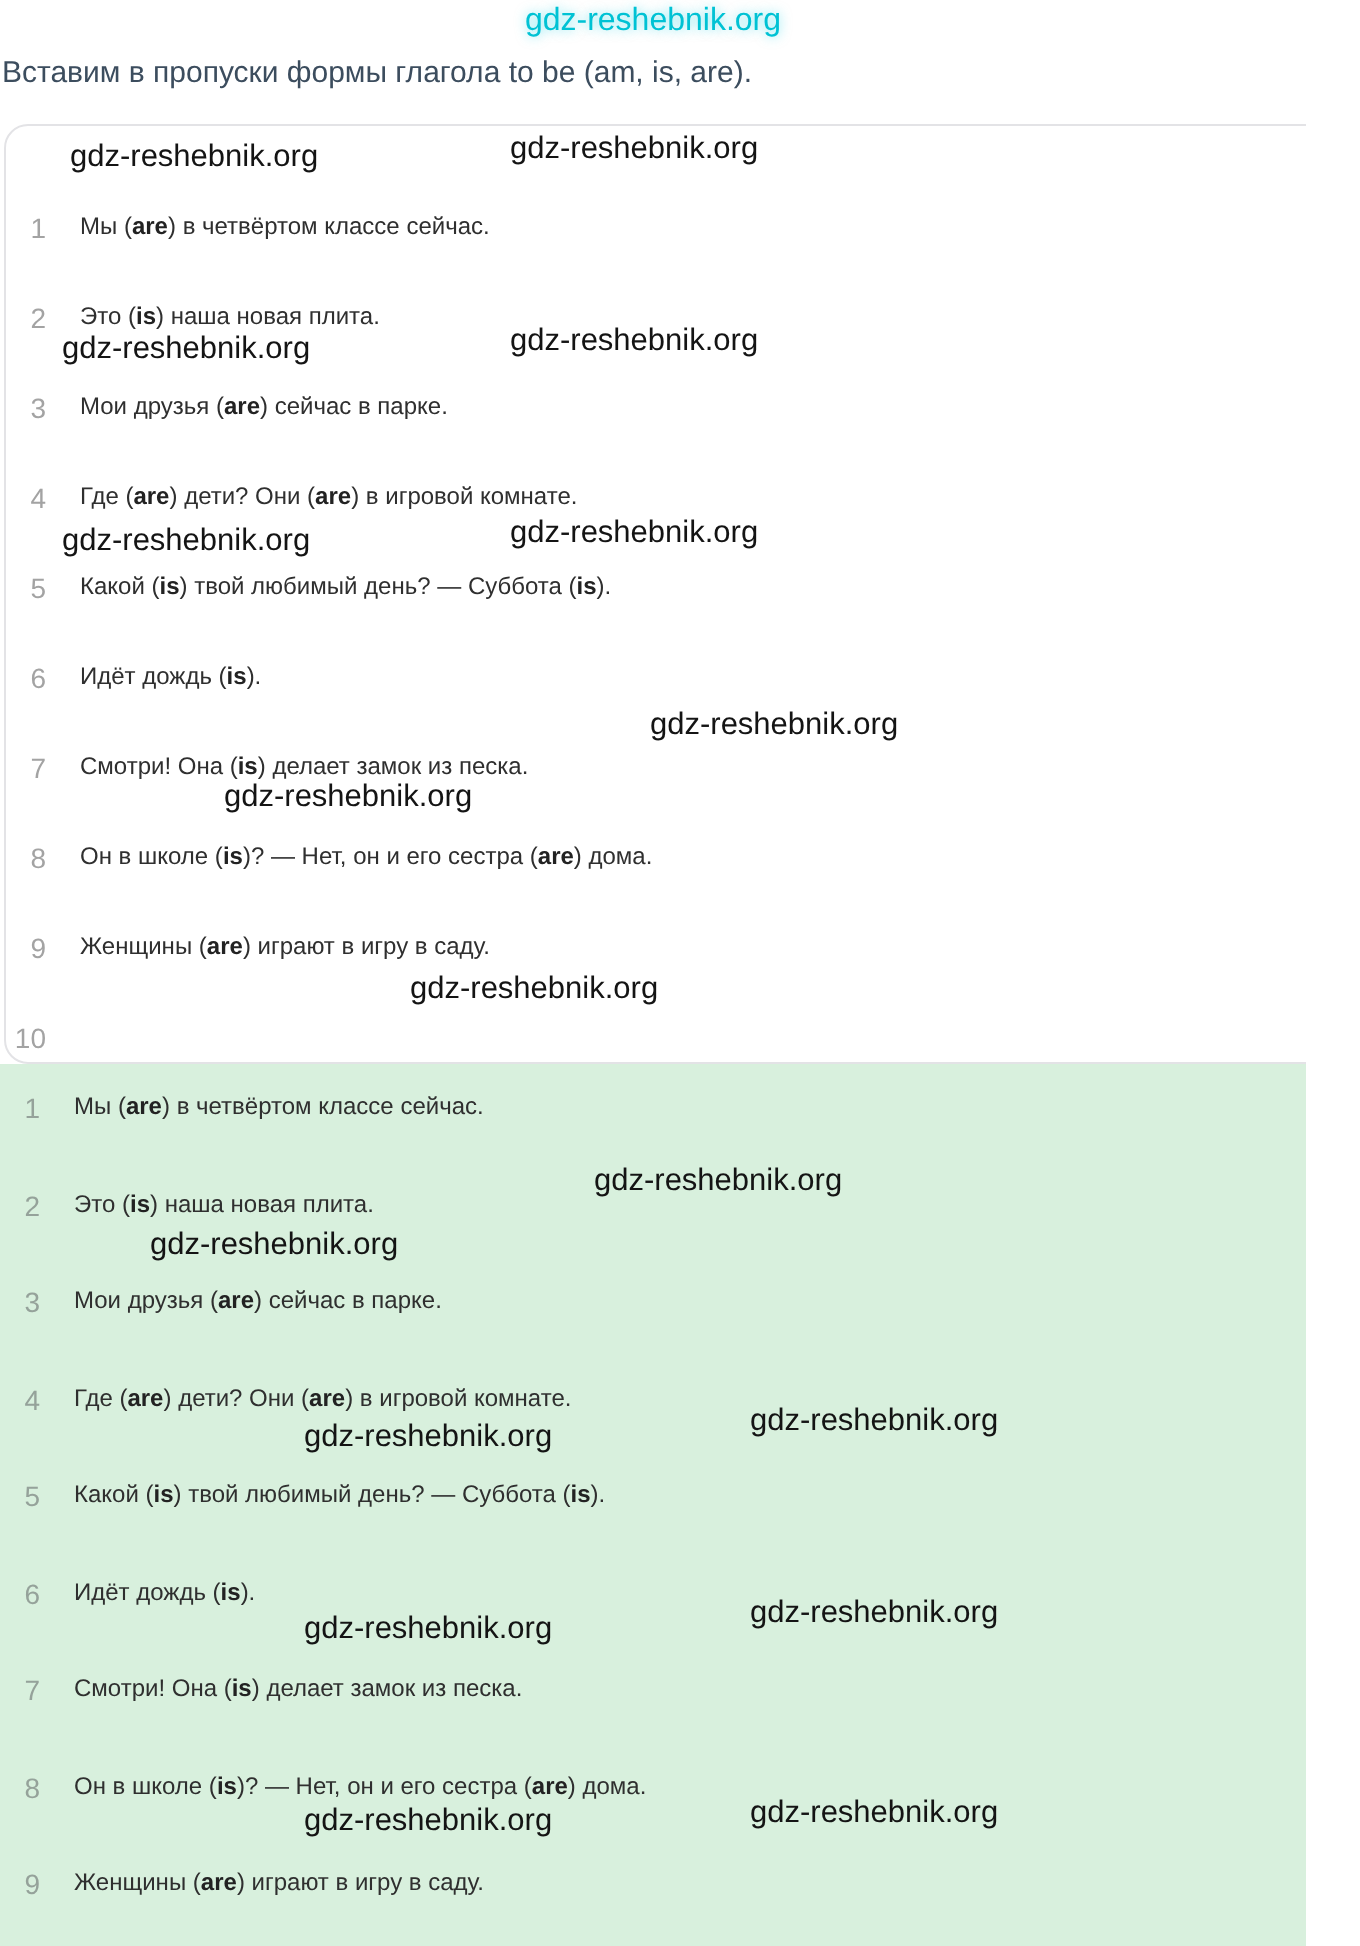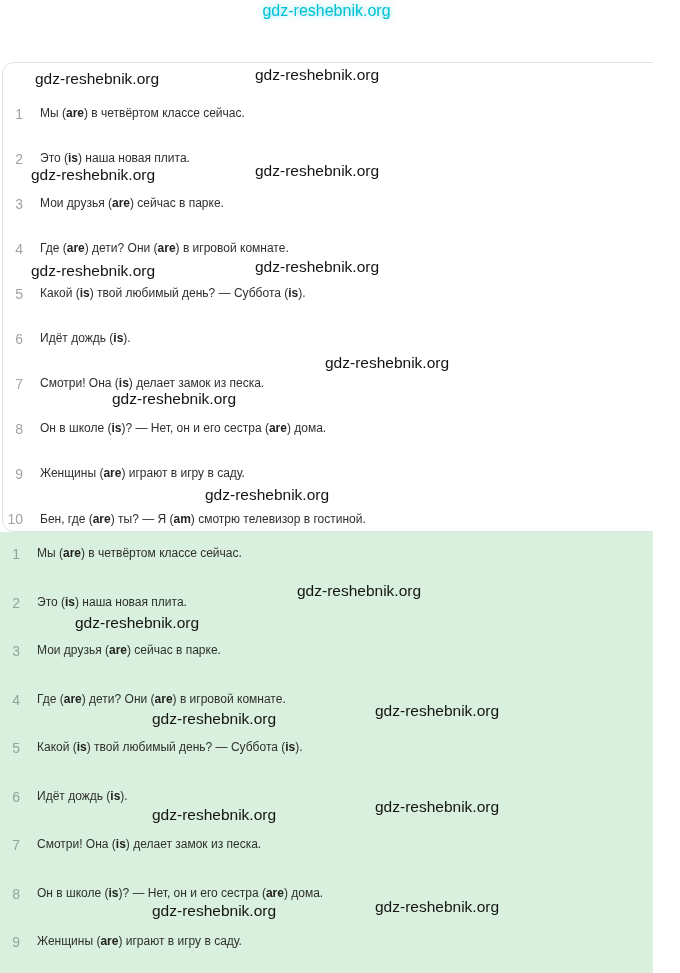--- a/index.html
+++ b/index.html
@@ -36,20 +36,21 @@
     position:absolute;font-size:15.5px;color:#141414;white-space:nowrap;
   }
 </style>
 </head>
 <body>
 
 <div class="page">
 
   <div class="top-watermark">gdz-reshebnik.org</div>
 
+  <div class="instruction">Вставим в пропуски формы глагола to be (am, is, are).</div>
 
   <div class="card">
     <div id="exercise-rows">
         <div class="row" style="top: 41px;">
           <span class="num">1</span>
           <span class="txt"><span>Мы (</span><b>are</b><span>) в четвёртом классе сейчас.</span></span>
         </div>
         <div class="row" style="top: 86px;">
           <span class="num">2</span>
           <span class="txt"><span>Это (</span><b>is</b><span>) наша новая плита.</span></span>
@@ -75,23 +76,22 @@
           <span class="txt"><span>Смотри! Она (</span><b>is</b><span>) делает замок из песка.</span></span>
         </div>
         <div class="row" style="top: 356px;">
           <span class="num">8</span>
           <span class="txt"><span>Он в школе (</span><b>is</b><span>)? — Нет, он и его сестра (</span><b>are</b><span>) дома.</span></span>
         </div>
         <div class="row" style="top: 401px;">
           <span class="num">9</span>
           <span class="txt"><span>Женщины (</span><b>are</b><span>) играют в игру в саду.</span></span>
         </div>
-        <div class="row" style="top: 446px; align-items: center;">
+        <div class="row" style="top: 446px;">
           <span class="num">10</span>
-          <span class="txt"><span>Бен, где (</span><b>are</b><span>) ты? — Я (</span><b>am</b><span>) смотрю телевизор в гостиной.</span></span>
         </div>
       </div>
   </div>
 
   <div class="answers">
     <div id="answer-rows">
         <div class="row" style="top: 12px;">
           <span class="num">1</span>
           <span class="txt"><span>Мы (</span><b>are</b><span>) в четвёртом классе сейчас.</span></span>
         </div>

